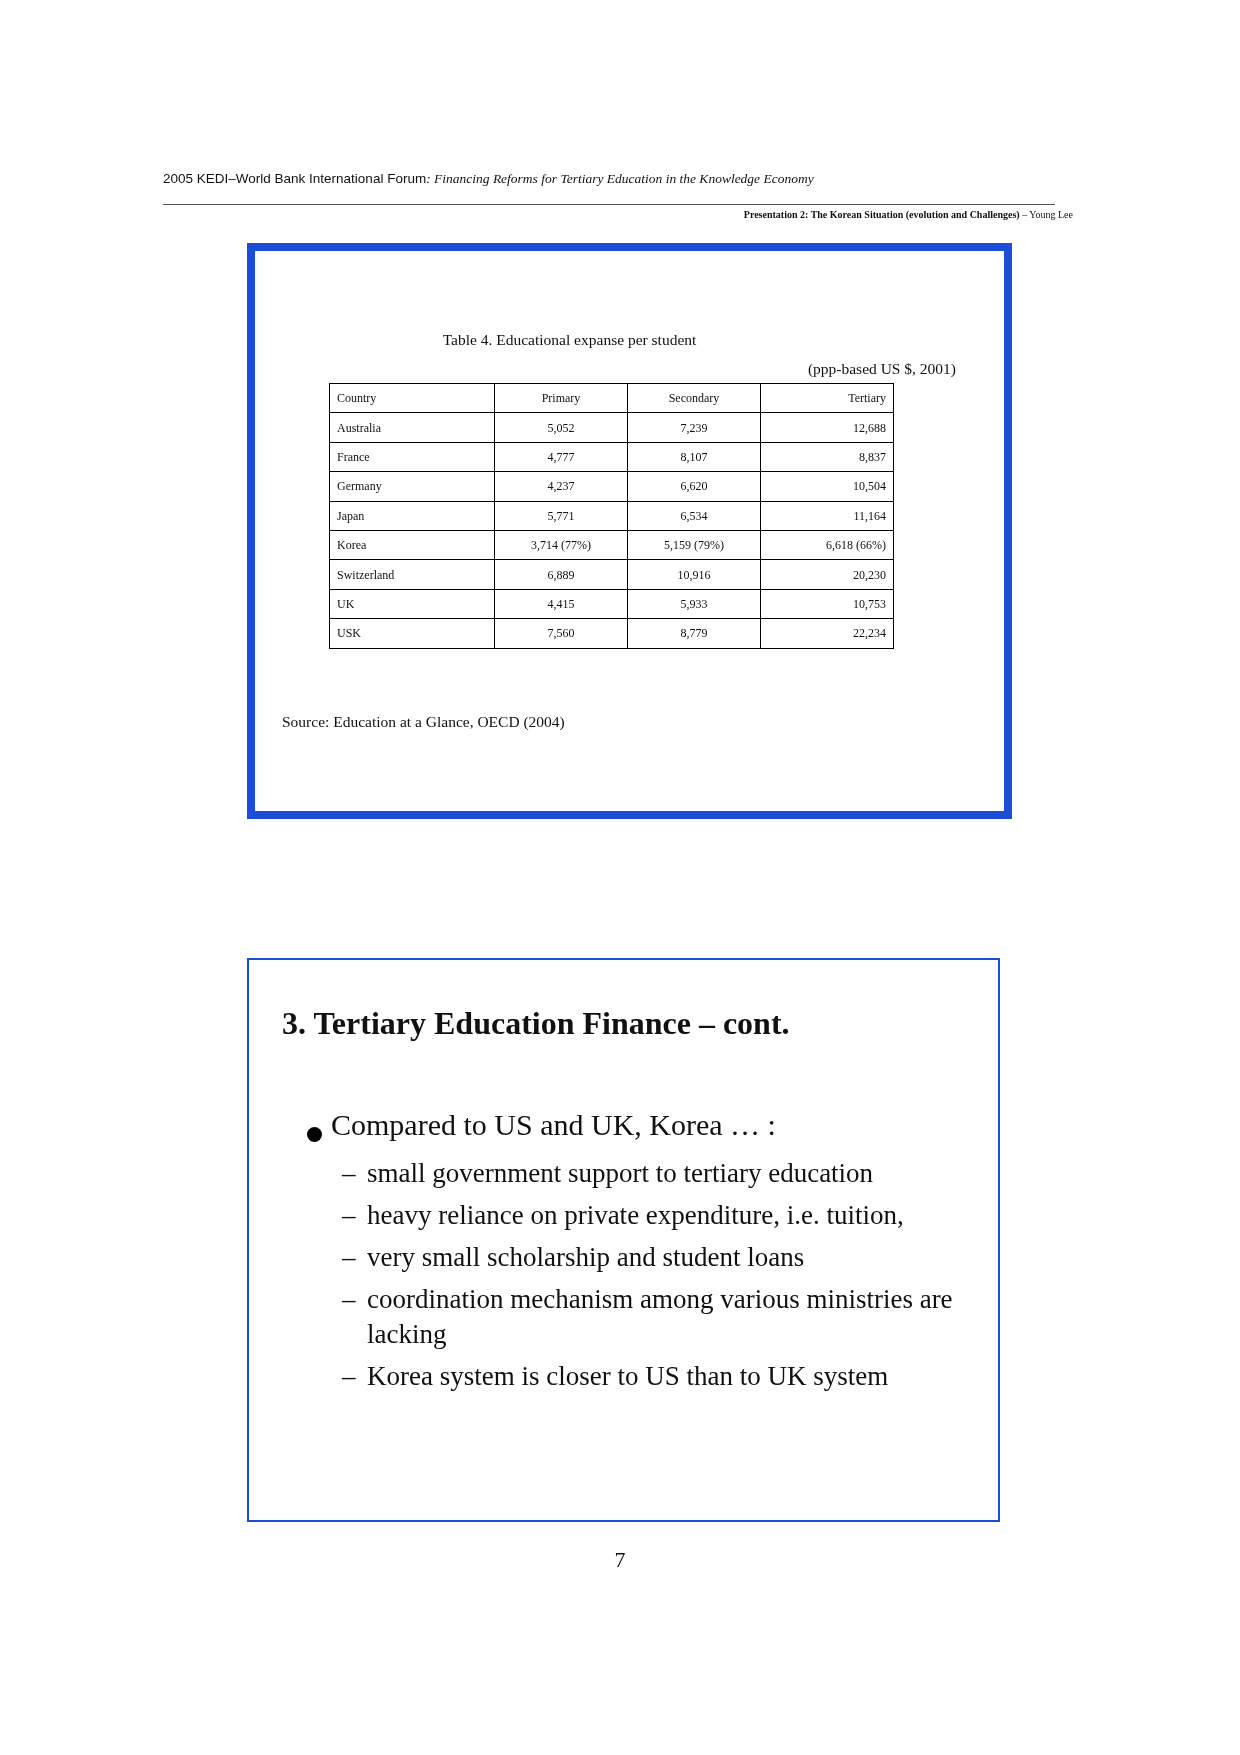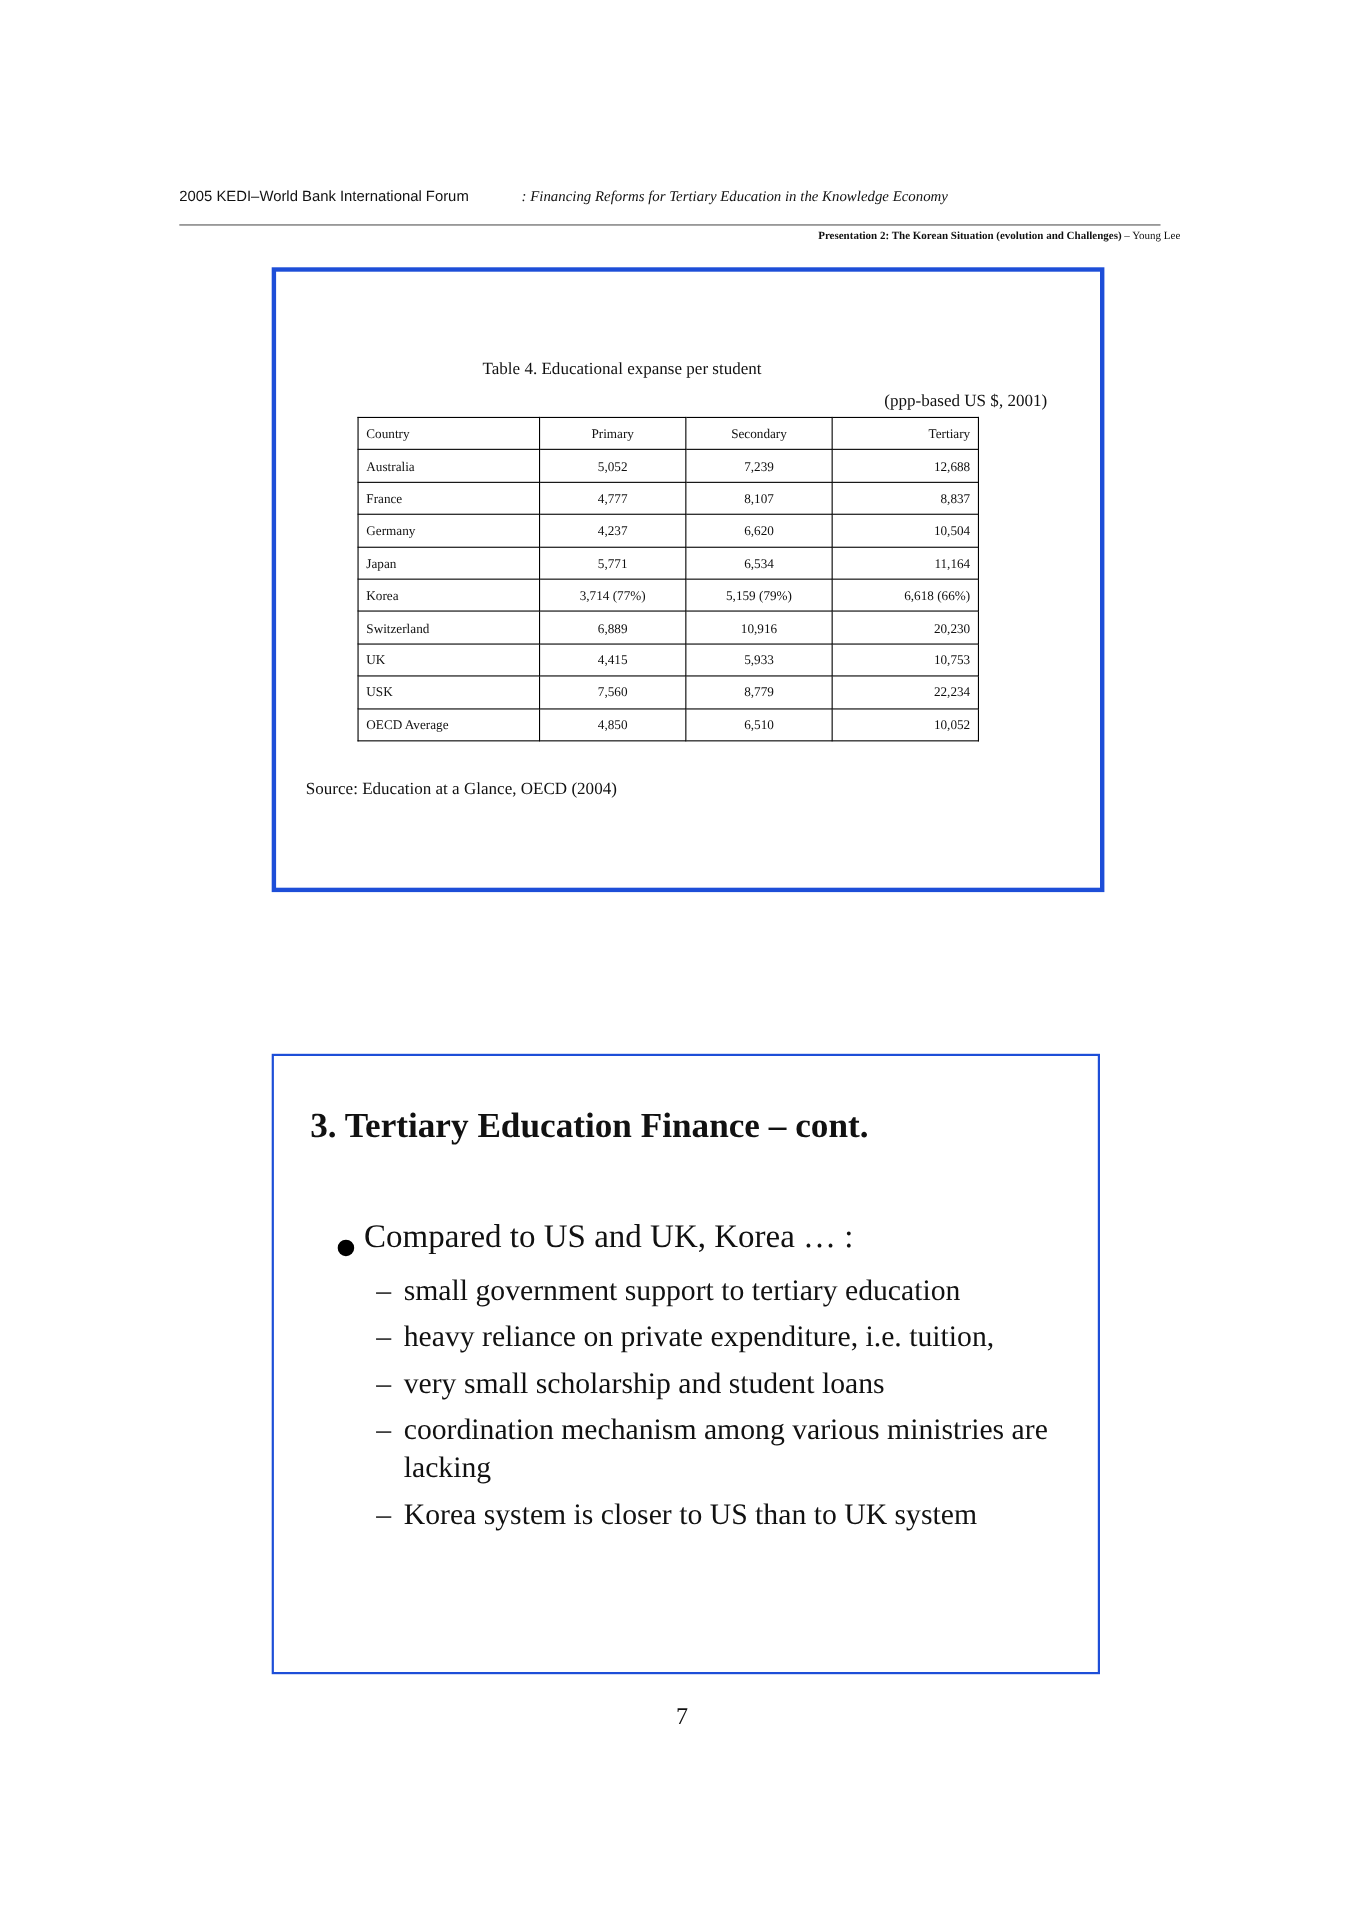--- a/index.html
+++ b/index.html
@@ -1,26 +1,26 @@
 <!DOCTYPE html>
 <html><head>
 <meta charset="utf-8">
 <style>
   html, body { margin: 0; padding: 0; background: #ffffff; }
   body { width: 1240px; height: 1755px; position: relative; overflow: hidden; color: #111; }
   .serif { font-family: "Liberation Serif", "DejaVu Serif", serif; }
   .sans { font-family: "Liberation Sans", "DejaVu Sans", sans-serif; }
 
   .hdr1 { position: absolute; left: 163px; top: 171px; font-size: 13.5px; white-space: nowrap; }
-  .hdr1 .ital { font-family: "Liberation Serif", serif; font-style: italic; font-size: 13.5px; margin-left: 48px; }
+  .hdr1 .ital { font-family: "Liberation Serif", serif; font-style: italic; font-size: 13.5px; }
   .hdr-rule { position: absolute; left: 163px; top: 204px; width: 892px; height: 0; border-top: 1px solid #555; }
   .hdr2 { position: absolute; right: 167px; top: 209px; font-size: 10px; white-space: nowrap; }
   .hdr2 b { font-weight: bold; }
 
-  .slide { position: absolute; left: 247px; width: 749px; border: 4px solid #1d4ed8; box-sizing: content-box; }
+  .slide { position: absolute; left: 247px; width: 749px; border: 8px solid #1d4ed8; box-sizing: content-box; }
   .slide1 { top: 243px; height: 560px; }
   .slide2 { top: 958px; height: 560px; border-width: 2.5px; }
 
   .tbl-title { position: absolute; left: 0; right: 0; top: 80px; text-align: center; font-size: 15.5px; padding-right: 120px; }
   .tbl-unit { position: absolute; right: 48px; top: 109px; font-size: 15.5px; }
   table.data { position: absolute; left: 74px; top: 132px; border-collapse: collapse; font-size: 12px; }
   table.data td { border: 1px solid #000; height: 28.4px; padding: 0 7px; line-height: 28px; }
   table.data td.c0 { width: 150px; text-align: left; }
   table.data td.c1 { width: 118px; text-align: center; }
   table.data td.c2 { width: 118px; text-align: center; }
@@ -100,26 +100,20 @@
       <td class="c1">4,415</td>
       <td class="c2">5,933</td>
       <td class="c3">10,753</td>
     </tr>
     <tr>
       <td class="c0">USK</td>
       <td class="c1">7,560</td>
       <td class="c2">8,779</td>
       <td class="c3">22,234</td>
     </tr>
-    <tr>
-      <td class="c0">OECD Average</td>
-      <td class="c1">4,850</td>
-      <td class="c2">6,510</td>
-      <td class="c3">10,052</td>
-    </tr>
   </tbody>
     </table>
   <div class="source">Source: Education at a Glance, OECD (2004)</div>
 </div>
 
 <div class="slide slide2 serif">
   <div class="s2-title">3. Tertiary Education Finance – cont.</div>
   <div class="bullet">
     <span class="dot"></span>
     <span>Compared to US and UK, Korea … :</span>

